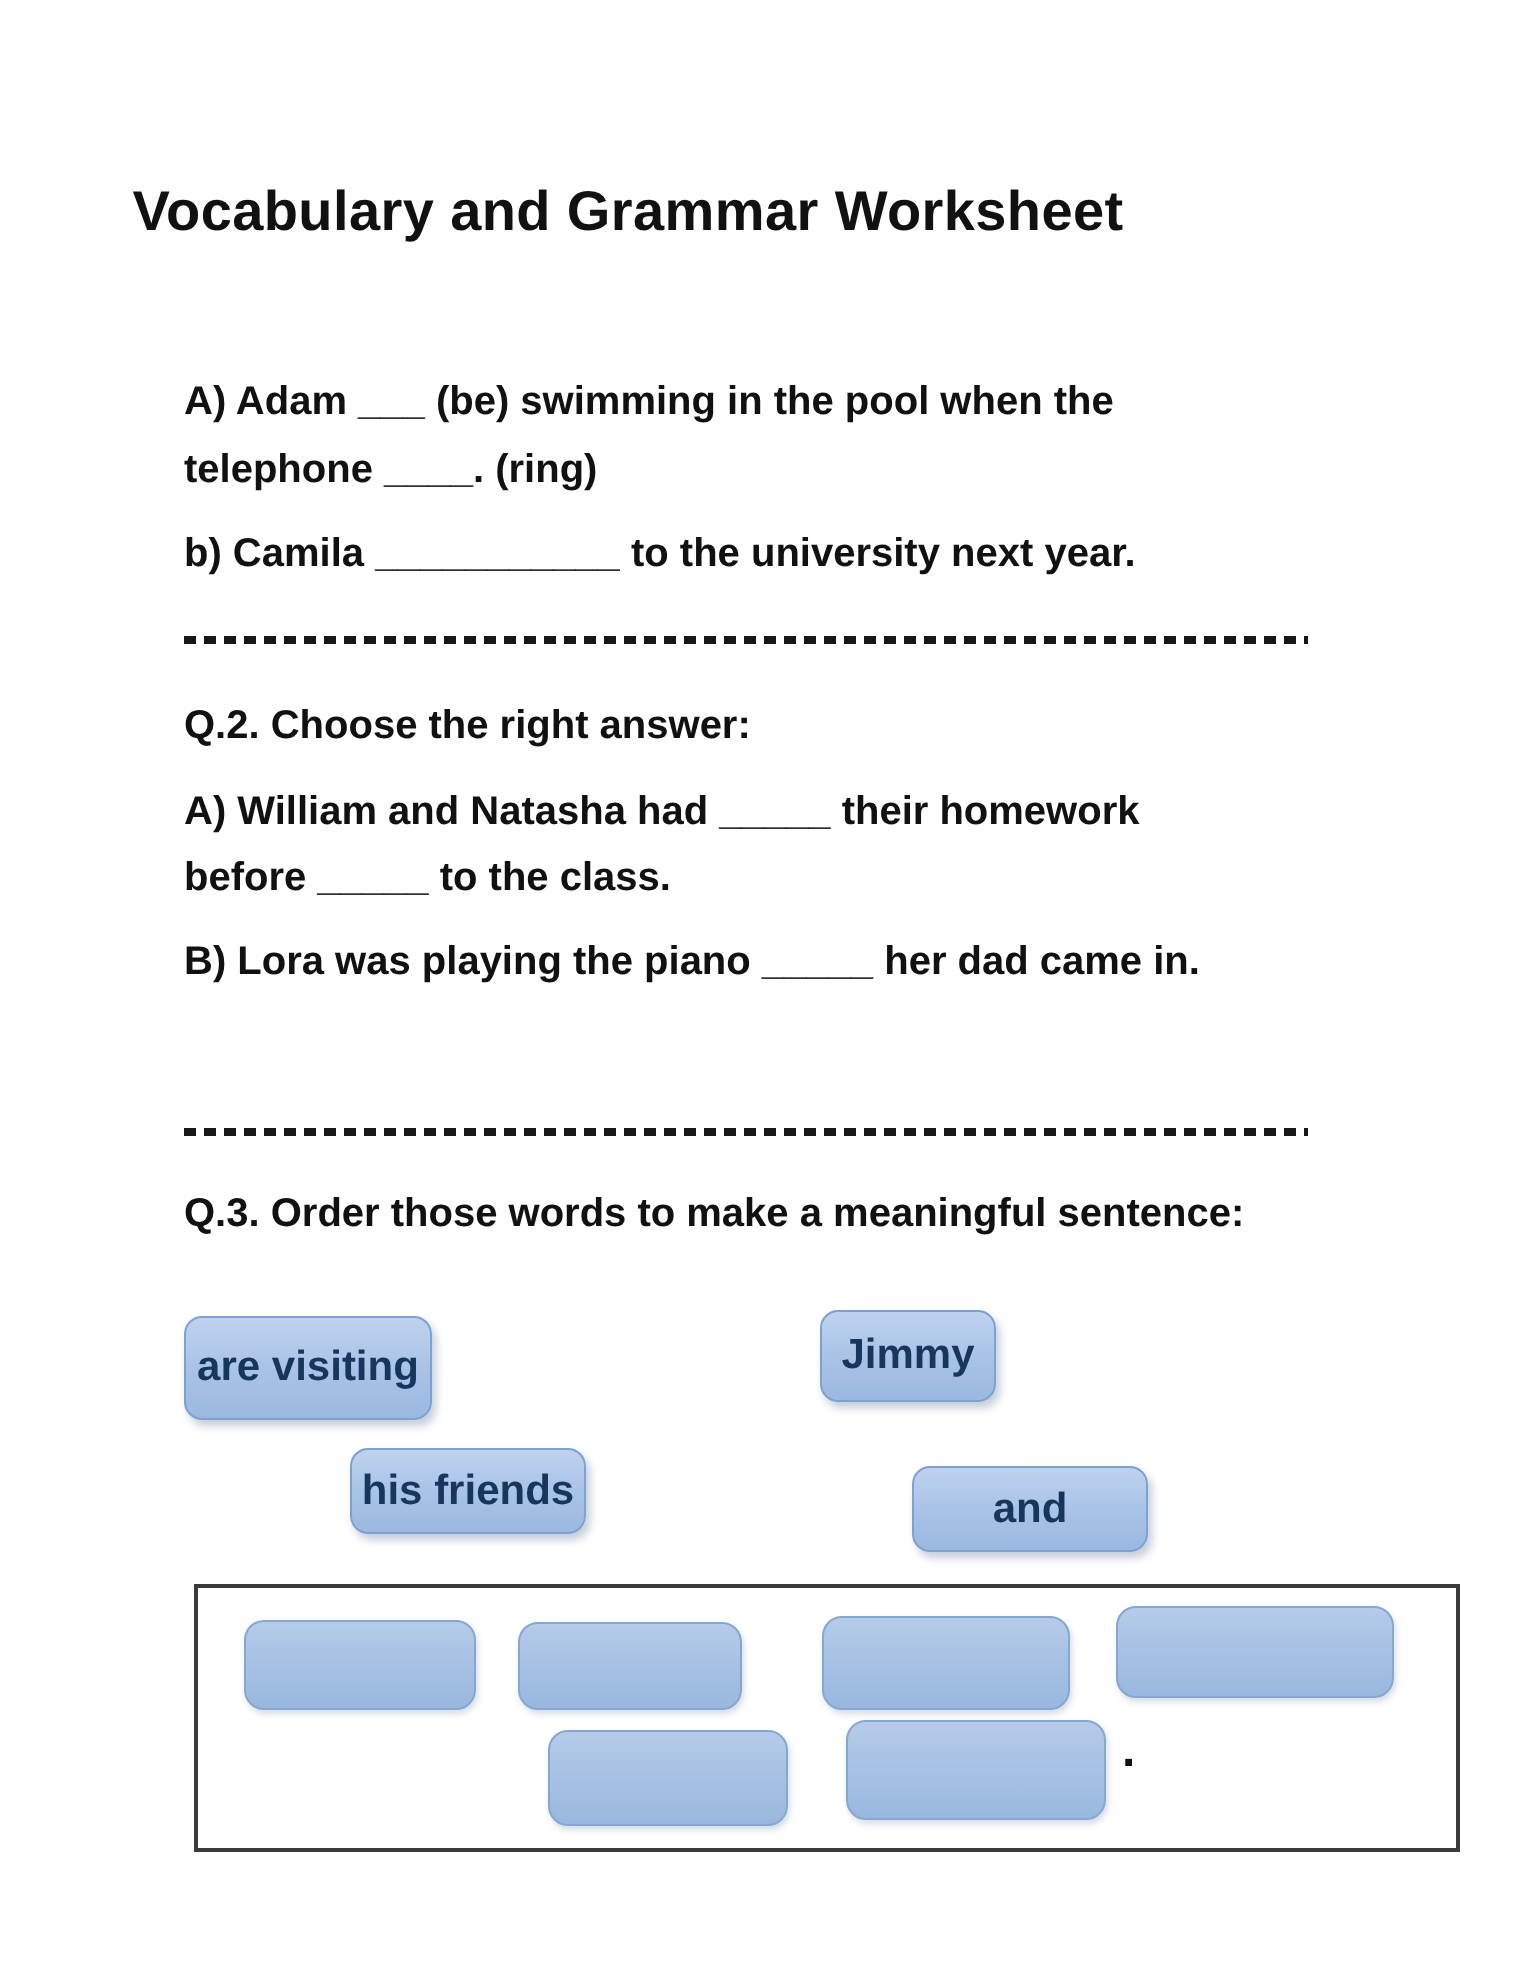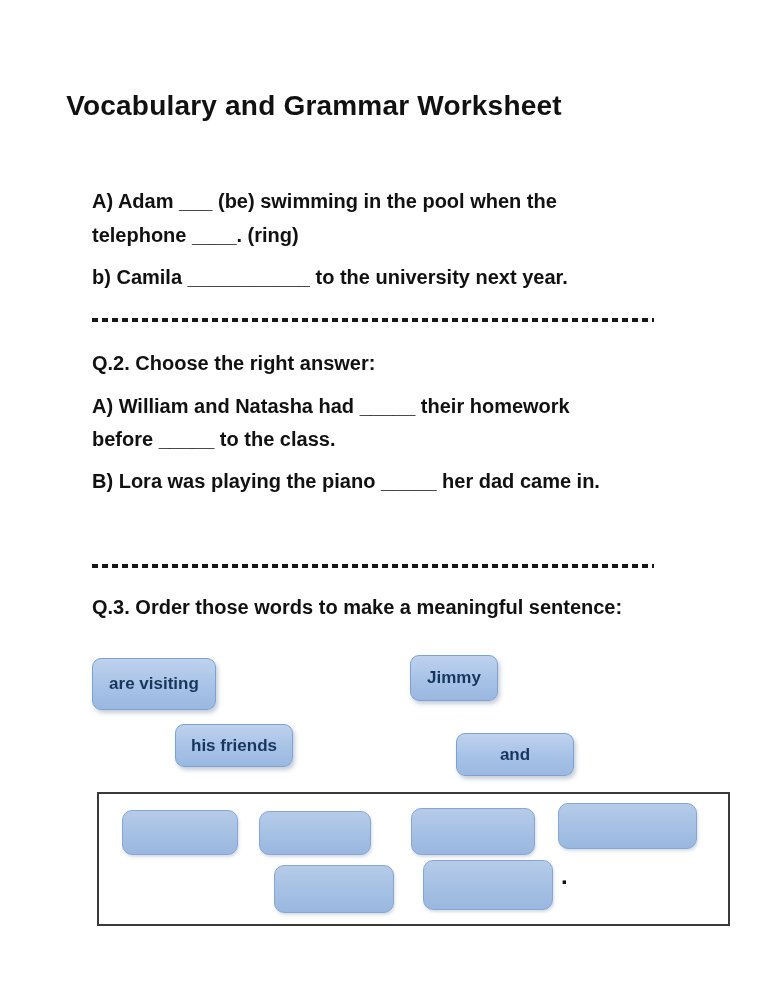--- a/index.html
+++ b/index.html
@@ -42,21 +42,21 @@
   .chip {
     position: absolute;
     display: flex;
     align-items: center;
     justify-content: center;
     border-radius: 9px;
     background: linear-gradient(180deg, #bfd2ee 0%, #a7c2e6 55%, #9bb8e0 100%);
     border: 1px solid #7da1d0;
     box-shadow: 2px 3px 4px rgba(110, 130, 160, 0.40);
     color: #17365d;
-    font-size: 17px;
+    font-size: 21px;
     font-weight: bold;
     cursor: grab;
   }
   .answer-area {
     position: absolute;
     left: 97px;
     top: 792px;
     width: 629px;
     height: 130px;
     border: 2px solid #3a3a3a;

